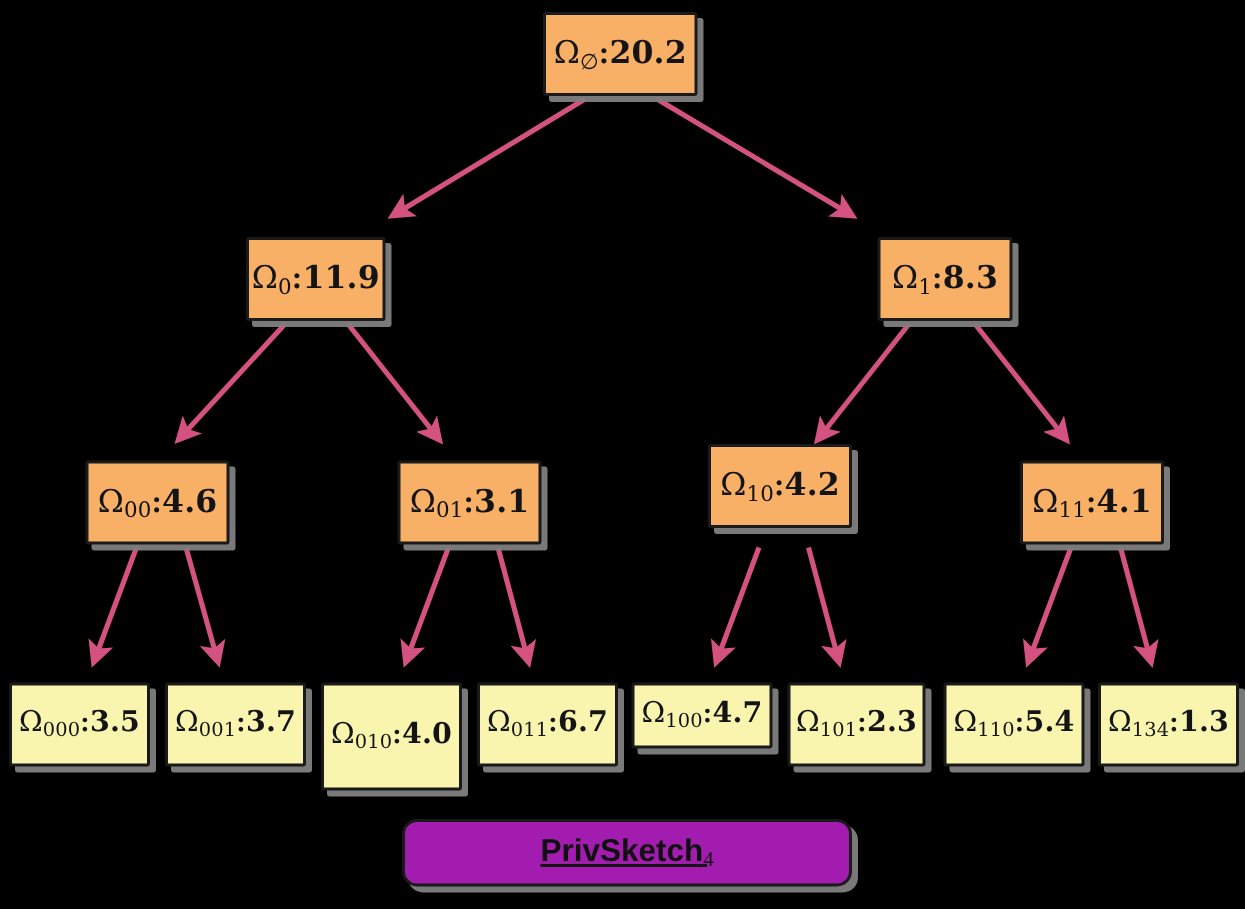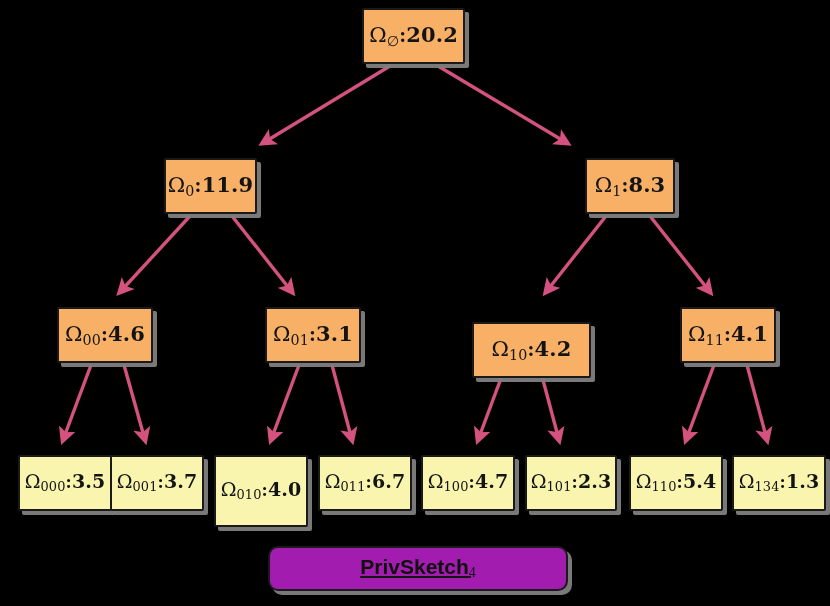--- a/index.html
+++ b/index.html
@@ -122,39 +122,39 @@
       </div>
       <div class="node node-internal" style="left: 585px; top: 158px; width: 90px; height: 56px;">
         <span class="lbl"><span class="om">Ω</span><span class="sub">1</span><span class="colon">:</span><span class="val">8.3</span></span>
       </div>
       <div class="node node-internal" style="left: 57px; top: 307px; width: 96px; height: 56px;">
         <span class="lbl"><span class="om">Ω</span><span class="sub">00</span><span class="colon">:</span><span class="val">4.6</span></span>
       </div>
       <div class="node node-internal" style="left: 265px; top: 307px; width: 96px; height: 56px;">
         <span class="lbl"><span class="om">Ω</span><span class="sub">01</span><span class="colon">:</span><span class="val">3.1</span></span>
       </div>
-      <div class="node node-internal" style="left: 472px; top: 322px; width: 119px; height: 56px;">
+      <div class="node node-internal" style="left: 472px; top: 296px; width: 96px; height: 56px;">
         <span class="lbl"><span class="om">Ω</span><span class="sub">10</span><span class="colon">:</span><span class="val">4.2</span></span>
       </div>
       <div class="node node-internal" style="left: 680px; top: 307px; width: 96px; height: 56px;">
         <span class="lbl"><span class="om">Ω</span><span class="sub">11</span><span class="colon">:</span><span class="val">4.1</span></span>
       </div>
-      <div class="node node-leaf" style="left: 18px; top: 455px; width: 94px; height: 56px;">
+      <div class="node node-leaf" style="left: 6px; top: 455px; width: 94px; height: 56px;">
         <span class="lbl lbl-leaf"><span class="om">Ω</span><span class="sub">000</span><span class="colon">:</span><span class="val">3.5</span></span>
       </div>
       <div class="node node-leaf" style="left: 110px; top: 455px; width: 94px; height: 56px;">
         <span class="lbl lbl-leaf"><span class="om">Ω</span><span class="sub">001</span><span class="colon">:</span><span class="val">3.7</span></span>
       </div>
       <div class="node node-leaf" style="left: 214px; top: 455px; width: 94px; height: 72px;">
         <span class="lbl lbl-leaf"><span class="om">Ω</span><span class="sub">010</span><span class="colon">:</span><span class="val">4.0</span></span>
       </div>
       <div class="node node-leaf" style="left: 318px; top: 455px; width: 94px; height: 56px;">
         <span class="lbl lbl-leaf"><span class="om">Ω</span><span class="sub">011</span><span class="colon">:</span><span class="val">6.7</span></span>
       </div>
-      <div class="node node-leaf" style="left: 421px; top: 455px; width: 94px; height: 56px;">
+      <div class="node node-leaf" style="left: 421px; top: 455px; width: 94px; height: 44px;">
         <span class="lbl lbl-leaf"><span class="om">Ω</span><span class="sub">100</span><span class="colon">:</span><span class="val">4.7</span></span>
       </div>
       <div class="node node-leaf" style="left: 525px; top: 455px; width: 92px; height: 56px;">
         <span class="lbl lbl-leaf"><span class="om">Ω</span><span class="sub">101</span><span class="colon">:</span><span class="val">2.3</span></span>
       </div>
       <div class="node node-leaf" style="left: 629px; top: 455px; width: 94px; height: 56px;">
         <span class="lbl lbl-leaf"><span class="om">Ω</span><span class="sub">110</span><span class="colon">:</span><span class="val">5.4</span></span>
       </div>
       <div class="node node-leaf" style="left: 732px; top: 455px; width: 94px; height: 56px;">
         <span class="lbl lbl-leaf"><span class="om">Ω</span><span class="sub">134</span><span class="colon">:</span><span class="val">1.3</span></span>

